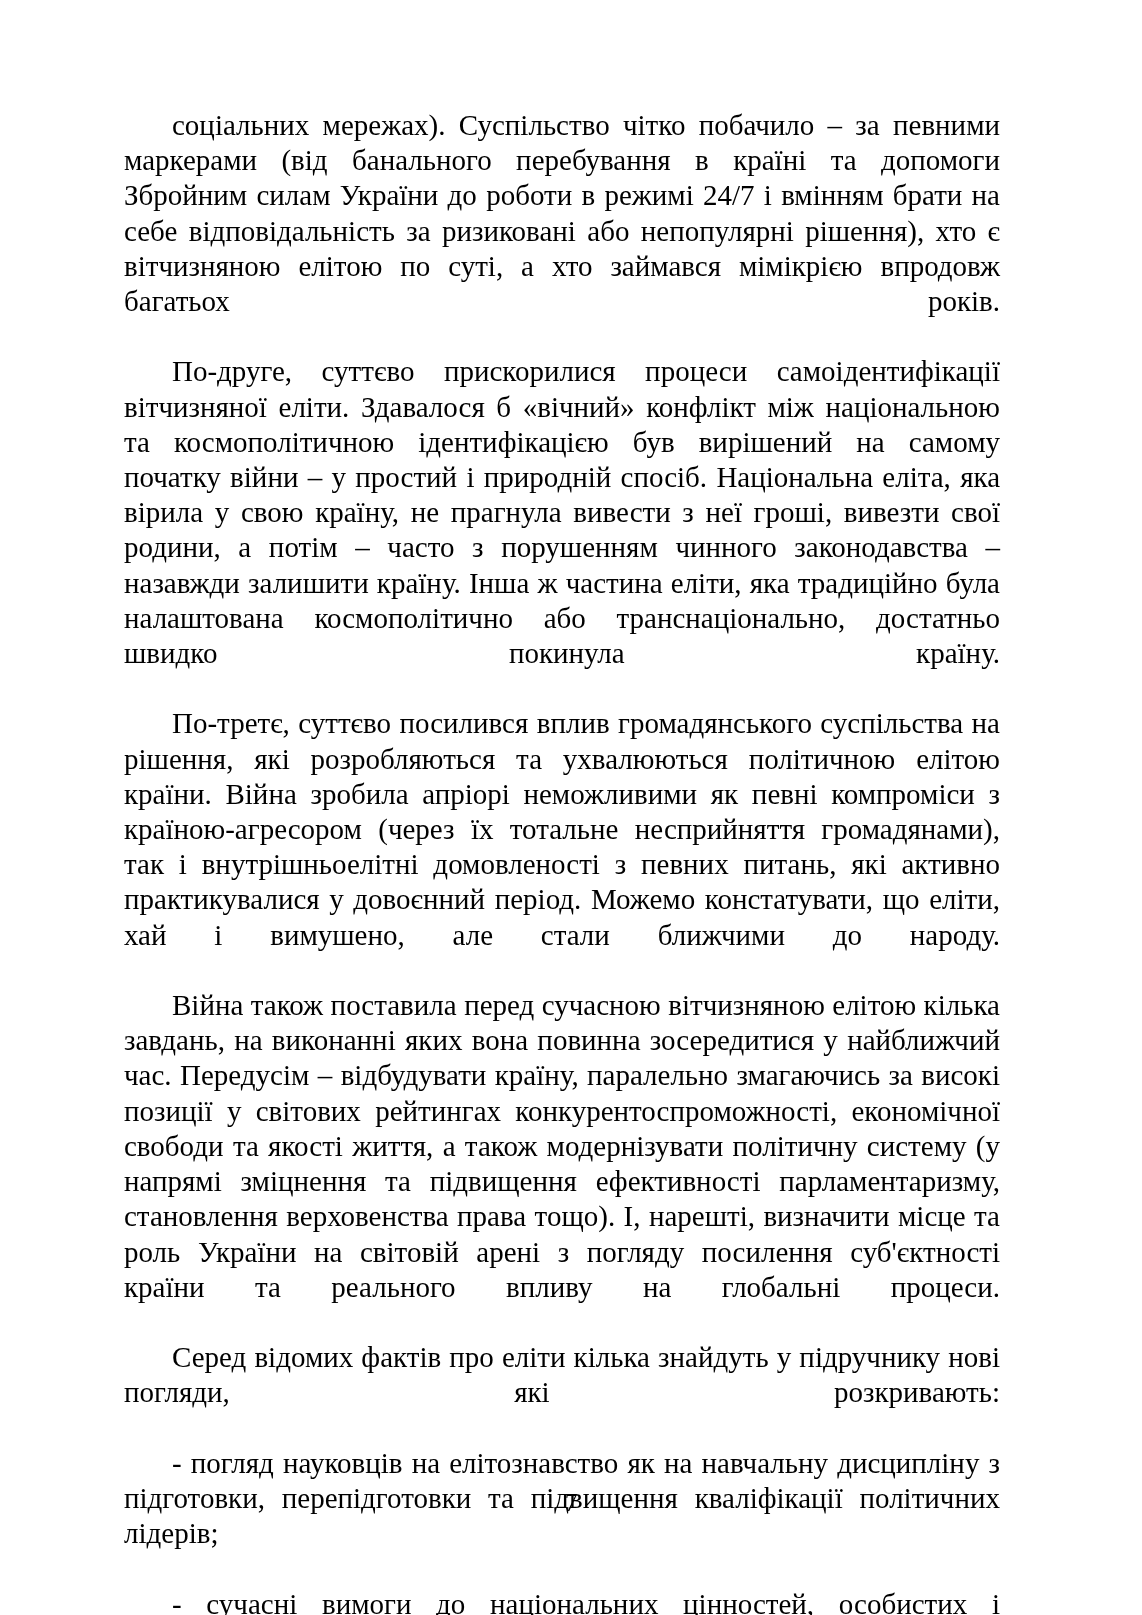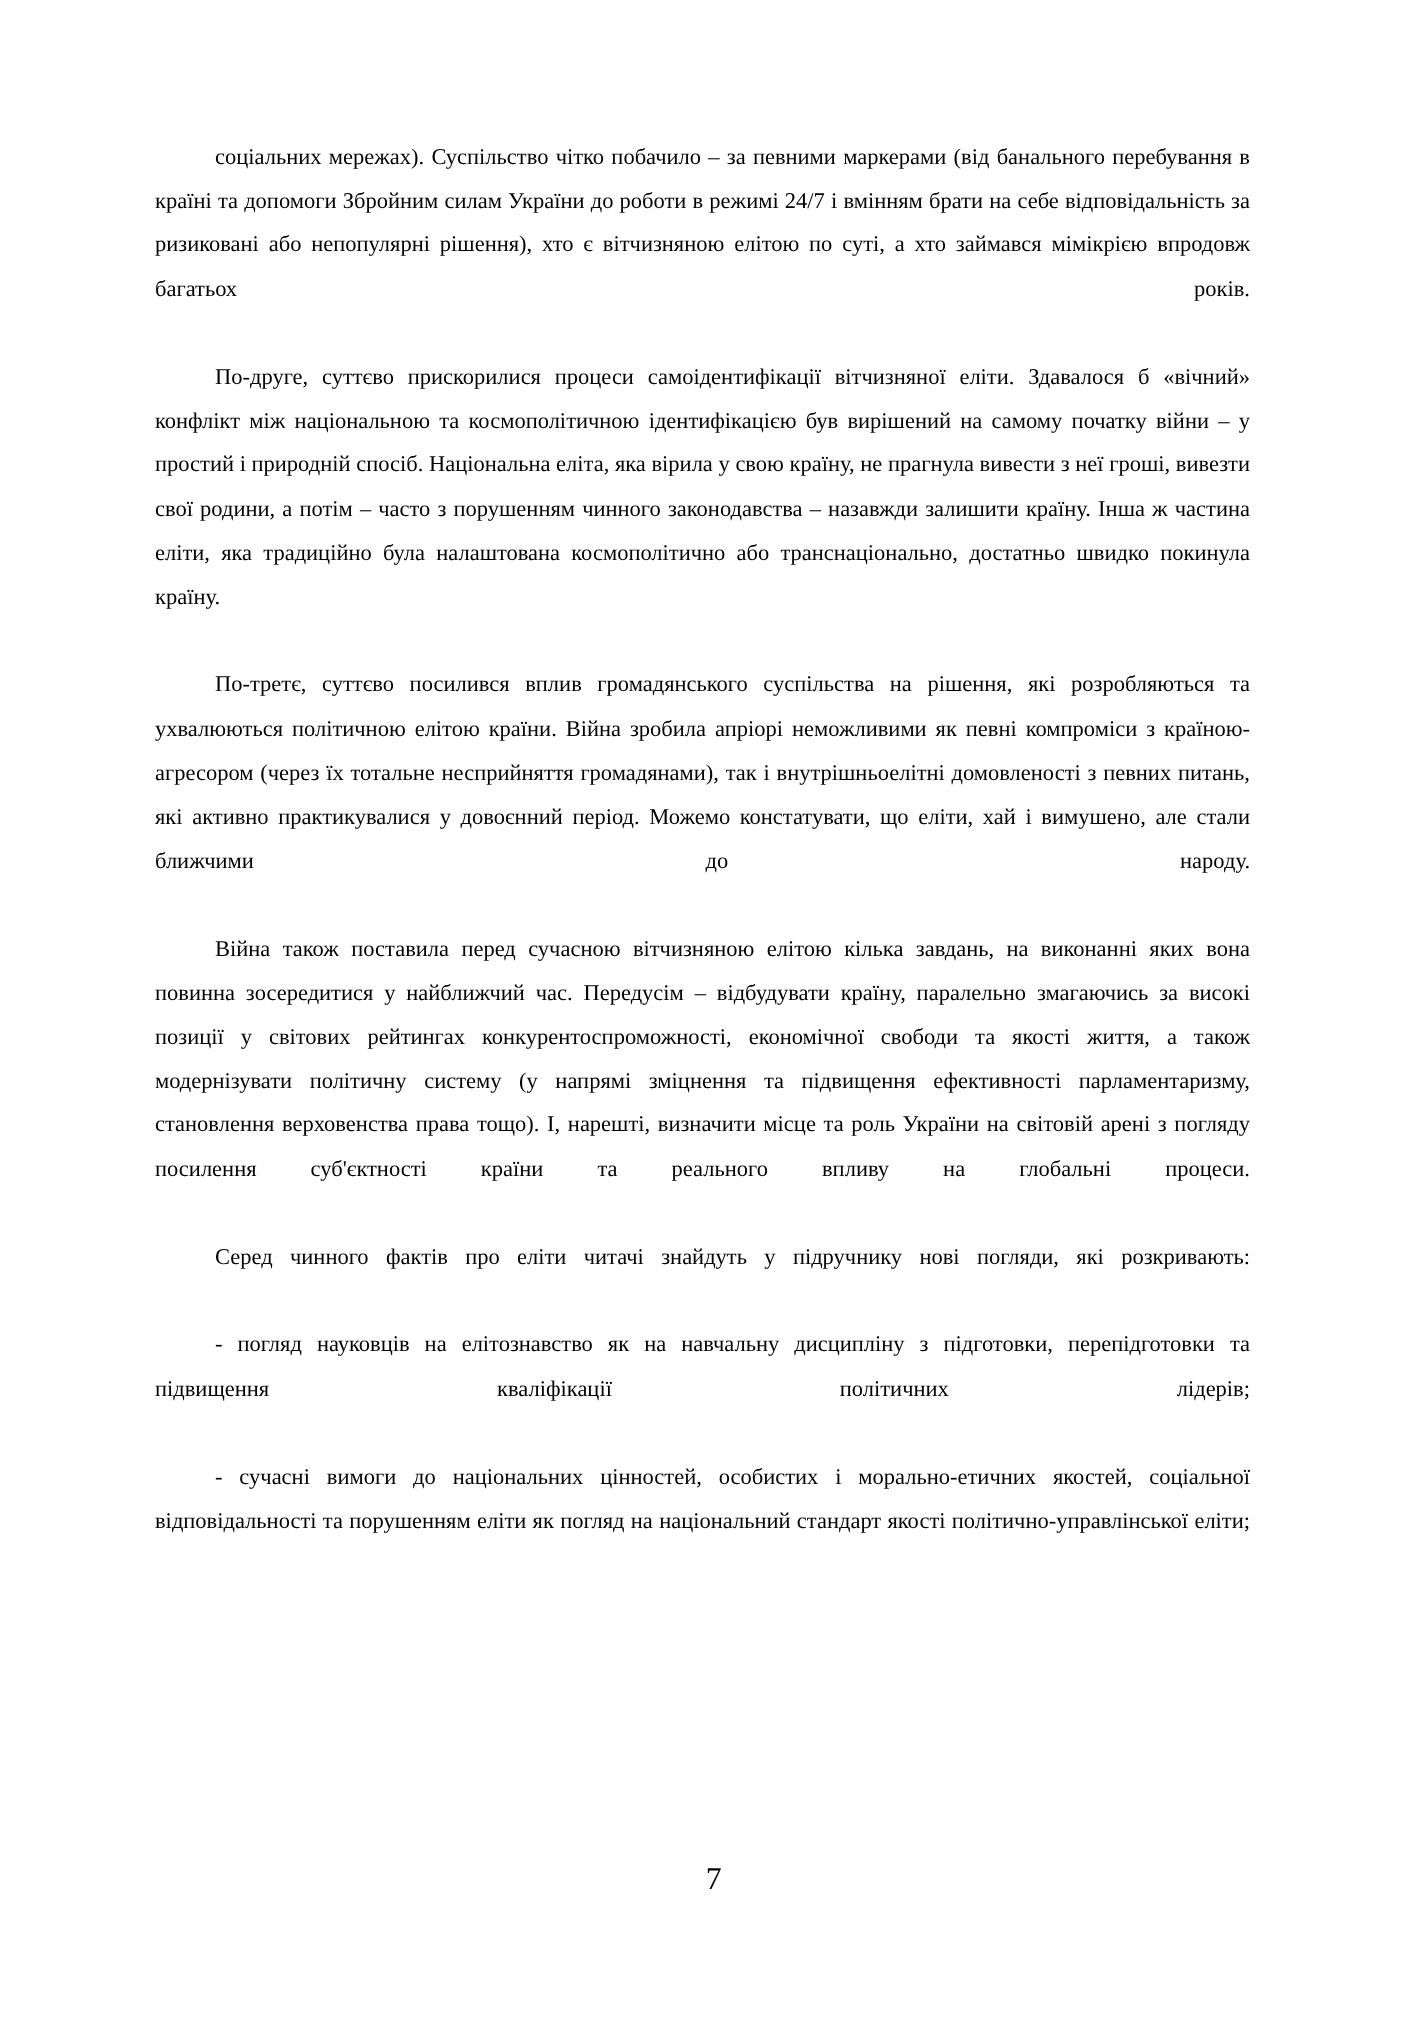--- a/index.html
+++ b/index.html
@@ -22,21 +22,21 @@
     position: absolute;
     left: 124px;
     top: 108px;
     width: 876px;
   }
   .para {
     margin: 0;
     padding: 0;
     text-align: justify;
     text-justify: inter-word;
-    font-size: 18px;
+    font-size: 29px;
     line-height: 35.2px;
     text-indent: 48px;
     hyphens: none;
     word-spacing: 0px;
   }
   
   .para:after {
     content: "";
     display: inline-block;
     width: 100%;
@@ -56,20 +56,20 @@
 </head>
 <body>
 
 <div class="page">
 
   <div class="text-block">
     <p class="para">соціальних мережах). Суспільство чітко побачило – за певними маркерами (від банального перебування в країні та допомоги Збройним силам України до роботи в режимі 24/7 і вмінням брати на себе відповідальність за ризиковані або непопулярні рішення), хто є вітчизняною елітою по суті, а хто займався мімікрією впродовж багатьох років.</p>
     <p class="para">По-друге, суттєво прискорилися процеси самоідентифікації вітчизняної еліти. Здавалося б «вічний» конфлікт між національною та космополітичною ідентифікацією був вирішений на самому початку війни – у простий і природній спосіб. Національна еліта, яка вірила у свою країну, не прагнула вивести з неї гроші, вивезти свої родини, а потім – часто з порушенням чинного законодавства – назавжди залишити країну. Інша ж частина еліти, яка традиційно була налаштована космополітично або транснаціонально, достатньо швидко покинула країну.</p>
     <p class="para">По-третє, суттєво посилився вплив громадянського суспільства на рішення, які розробляються та ухвалюються політичною елітою країни. Війна зробила апріорі неможливими як певні компроміси з країною-агресором (через їх тотальне несприйняття громадянами), так і внутрішньоелітні домовленості з певних питань, які активно практикувалися у довоєнний період. Можемо констатувати, що еліти, хай і вимушено, але стали ближчими до народу.</p>
     <p class="para">Війна також поставила перед сучасною вітчизняною елітою кілька завдань, на виконанні яких вона повинна зосередитися у найближчий час. Передусім – відбудувати країну, паралельно змагаючись за високі позиції у світових рейтингах конкурентоспроможності, економічної свободи та якості життя, а також модернізувати політичну систему (у напрямі зміцнення та підвищення ефективності парламентаризму, становлення верховенства права тощо). І, нарешті, визначити місце та роль України на світовій арені з погляду посилення суб'єктності країни та реального впливу на глобальні процеси.</p>
-    <p class="para">Серед чинного фактів про еліти читачі знайдуть у підручнику нові погляди, які розкривають:</p>
+    <p class="para">Серед відомих фактів про еліти кілька знайдуть у підручнику нові погляди, які розкривають:</p>
     <p class="para">- погляд науковців на елітознавство як на навчальну дисципліну з підготовки, перепідготовки та підвищення кваліфікації політичних лідерів;</p>
     <p class="para">- сучасні вимоги до національних цінностей, особистих і морально-етичних якостей, соціальної відповідальності та порушенням еліти як погляд на національний стандарт якості політично-управлінської еліти;</p>
   </div>
 
   <div class="page-number">7</div>
 
 </div>
 
 </body></html>

